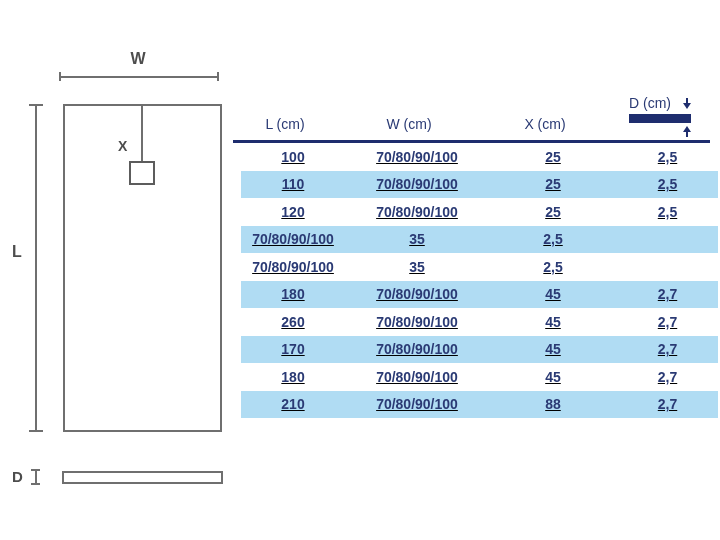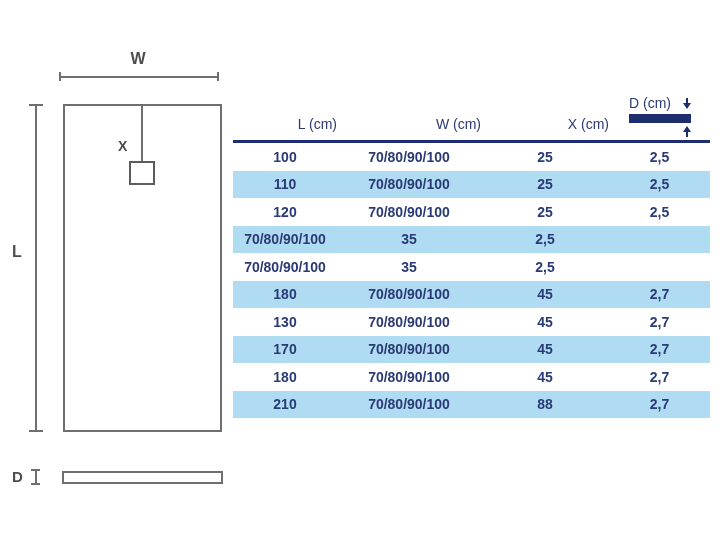--- a/index.html
+++ b/index.html
@@ -34,35 +34,35 @@
   .d-tick    { left:31px; top:469px; width:9px; height:16px; display:flex; flex-direction:column; align-items:center; }
   .d-tick .bar { width:9px; height:2px; background:#6f6f6f; }
   .d-tick .mid { width:2px; flex:1; background:#6f6f6f; }
 
   
   .spec-table { left:233px; top:0; width:477px; height:440px; }
   .thead {
     position:absolute; top:84px; left:0; width:477px; height:56px;
     display:grid; grid-template-columns:104px 144px 128px 101px; align-items:end;
   }
-  .th { text-align:right; color:#2a3a74; font-size:14px; padding-bottom:8px; }
+  .th { text-align:center; color:#2a3a74; font-size:14px; padding-bottom:8px; }
   .th-d { padding-bottom:3px; }
   .d-block { margin-left:20px; width:62px; display:flex; flex-direction:column; align-items:stretch; }
   .d-block .line1 { display:flex; justify-content:space-between; align-items:center; color:#2a3a74; font-size:14px; }
   .d-block .depth-bar { margin-top:3px; width:62px; height:9px; background:#1e2d6e; }
   .d-block .line3 { display:flex; justify-content:flex-end; margin-top:3px; }
 
   .arrow { display:flex; flex-direction:column; align-items:center; }
   .arrow .stem { width:2px; height:5px; background:#1e2d6e; }
   .arrow .tri-down { width:0; height:0; border-left:4px solid transparent; border-right:4px solid transparent; border-top:6px solid #1e2d6e; }
   .arrow .tri-up   { width:0; height:0; border-left:4px solid transparent; border-right:4px solid transparent; border-bottom:6px solid #1e2d6e; }
 
   .divider { position:absolute; top:140px; left:0; width:477px; height:3px; background:#1e2d6e; }
 
-  .tbody { position:absolute; top:143px; left:0; width:477px; }
+  .tbody { position:absolute; top:143px; left:8px; width:477px;text-decoration:underline; }
   .trow {
     display:grid; grid-template-columns:104px 144px 128px 101px;
     height:27.5px; align-items:center;
   }
   .trow:nth-child(even) { background:#b0dcf3; }
   .td { text-align:center; color:#2a3a74; font-size:14px; font-weight:bold; }
 </style>
 </head>
 <body>
 
@@ -151,21 +151,21 @@
         <div class="td">35</div>
         <div class="td">2,5</div>
       </div>
       <div class="trow">
         <div class="td">180</div>
         <div class="td">70/80/90/100</div>
         <div class="td">45</div>
         <div class="td">2,7</div>
       </div>
       <div class="trow">
-        <div class="td">130</div>
+        <div class="td">260</div>
         <div class="td">70/80/90/100</div>
         <div class="td">45</div>
         <div class="td">2,7</div>
       </div>
       <div class="trow">
         <div class="td">170</div>
         <div class="td">70/80/90/100</div>
         <div class="td">45</div>
         <div class="td">2,7</div>
       </div>

